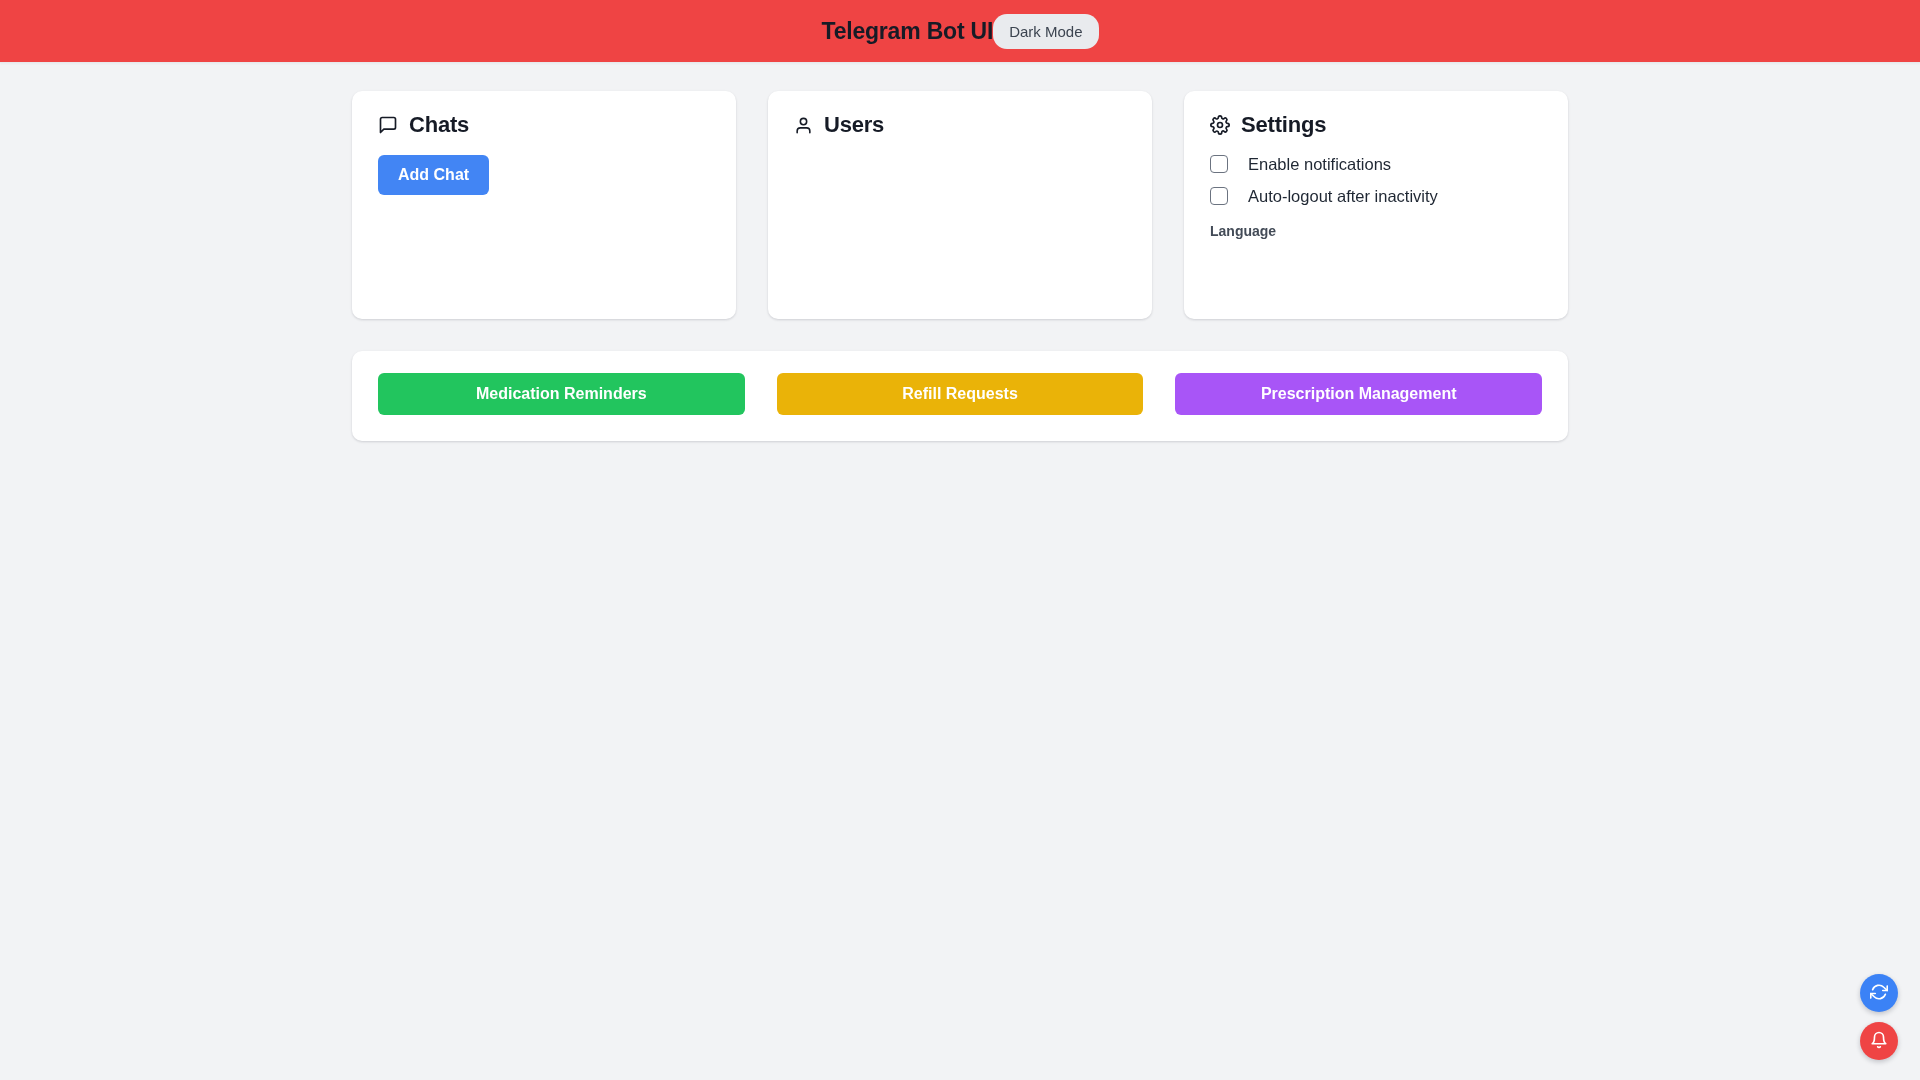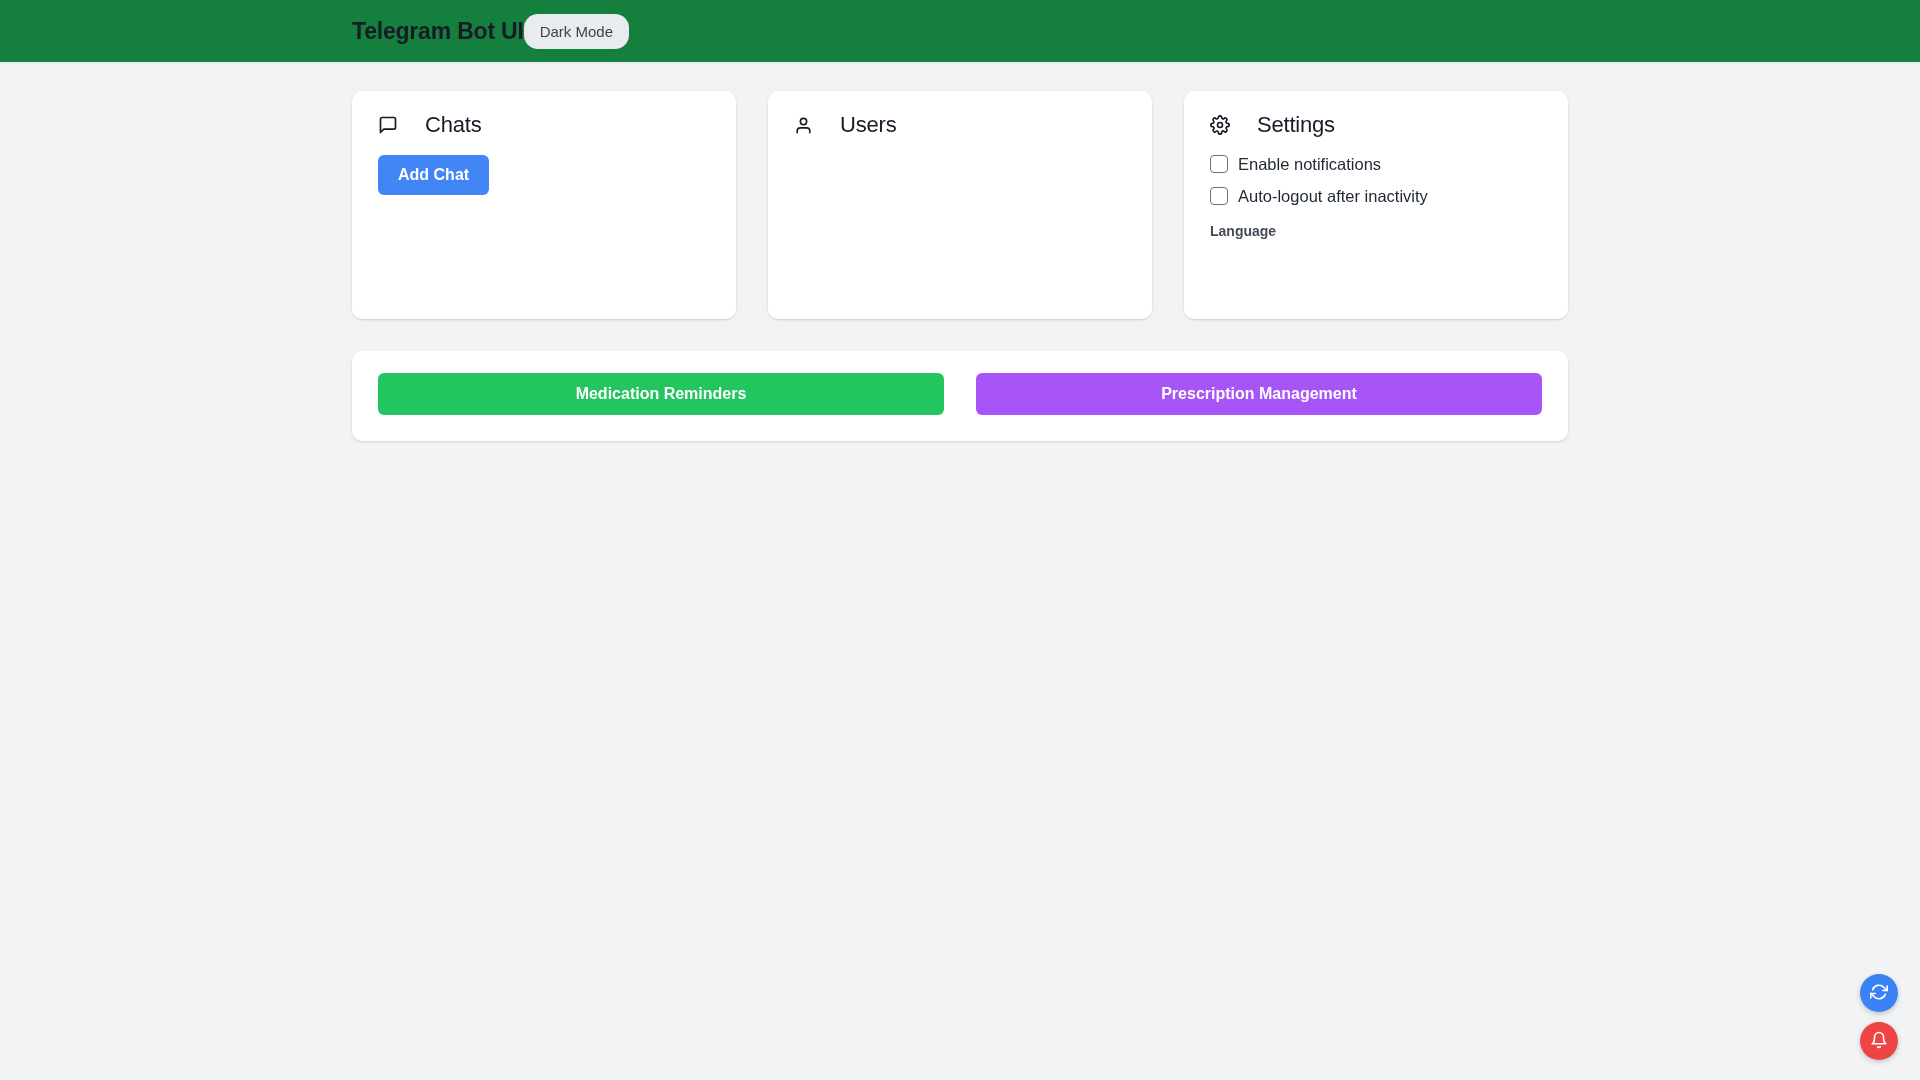--- a/index.html
+++ b/index.html
@@ -14,26 +14,26 @@
   body {
     background: #f2f3f5;
     font-family: "Liberation Sans", "DejaVu Sans", sans-serif;
     color: #161b26;
     -webkit-font-smoothing: antialiased;
   }
 
   
   .app-header {
     height: 63px;
-    background: #15803d;
+    background: #ef4444;
     border-bottom: 1px solid #e7e9ec;
     box-shadow: 0 1px 2px rgba(16, 24, 40, 0.04);
     display: flex;
     align-items: center;
-    justify-content: flex-start;
+    justify-content: center;
     padding: 0 352px;
     position: relative;
     z-index: 5;
   }
   .app-title {
     font-size: 23px;
     font-weight: 700;
     letter-spacing: -0.2px;
     color: #161b26;
     line-height: 1;
@@ -69,23 +69,23 @@
   }
 
   .card-col {
     flex: 1 1 0;
     min-height: 228px;
   }
 
   .card-title {
     display: flex;
     align-items: center;
-    gap: 27px;
+    gap: 11px;
     font-size: 22px;
-    font-weight: 400;
+    font-weight: 700;
     letter-spacing: -0.2px;
     color: #161b26;
     margin: 0 0 18px 0;
     line-height: 1.1;
   }
   .card-title svg { display: block; flex: 0 0 auto; }
 
   
   .add-chat-btn {
     background: #4285f4;
@@ -97,21 +97,21 @@
     font-weight: 700;
     padding: 11px 20px;
     cursor: pointer;
     line-height: 1.1;
   }
 
   
   .check-row {
     display: flex;
     align-items: center;
-    gap: 10px;
+    gap: 20px;
     margin-bottom: 14px;
     cursor: pointer;
   }
   .check-box {
     width: 18px;
     height: 18px;
     border: 1.6px solid #6b7380;
     border-radius: 4px;
     background: #ffffff;
     flex: 0 0 auto;
@@ -260,20 +260,21 @@
       </label>
 
       <div class="field-label">Language</div>
     </section>
 
   </div>
 
   <section class="card pharmacy-card">
     <div class="pharmacy-actions">
       <button class="pharm-btn" id="pharm-btn-0" style="background: rgb(34, 197, 94);">Medication Reminders</button>
+      <button class="pharm-btn" id="pharm-btn-1" style="background: rgb(234, 179, 8);">Refill Requests</button>
       <button class="pharm-btn" id="pharm-btn-2" style="background: rgb(168, 85, 247);">Prescription Management</button>
     </div>
   </section>
 
 </main>
 
 <div class="fab-stack">
   <button class="fab" id="fab-refresh" style="background: rgb(59, 130, 246);">
     <span>
       <svg width="18" height="18" viewBox="0 0 24 24" fill="none" stroke="#ffffff" stroke-width="2.2" stroke-linecap="round" stroke-linejoin="round">

